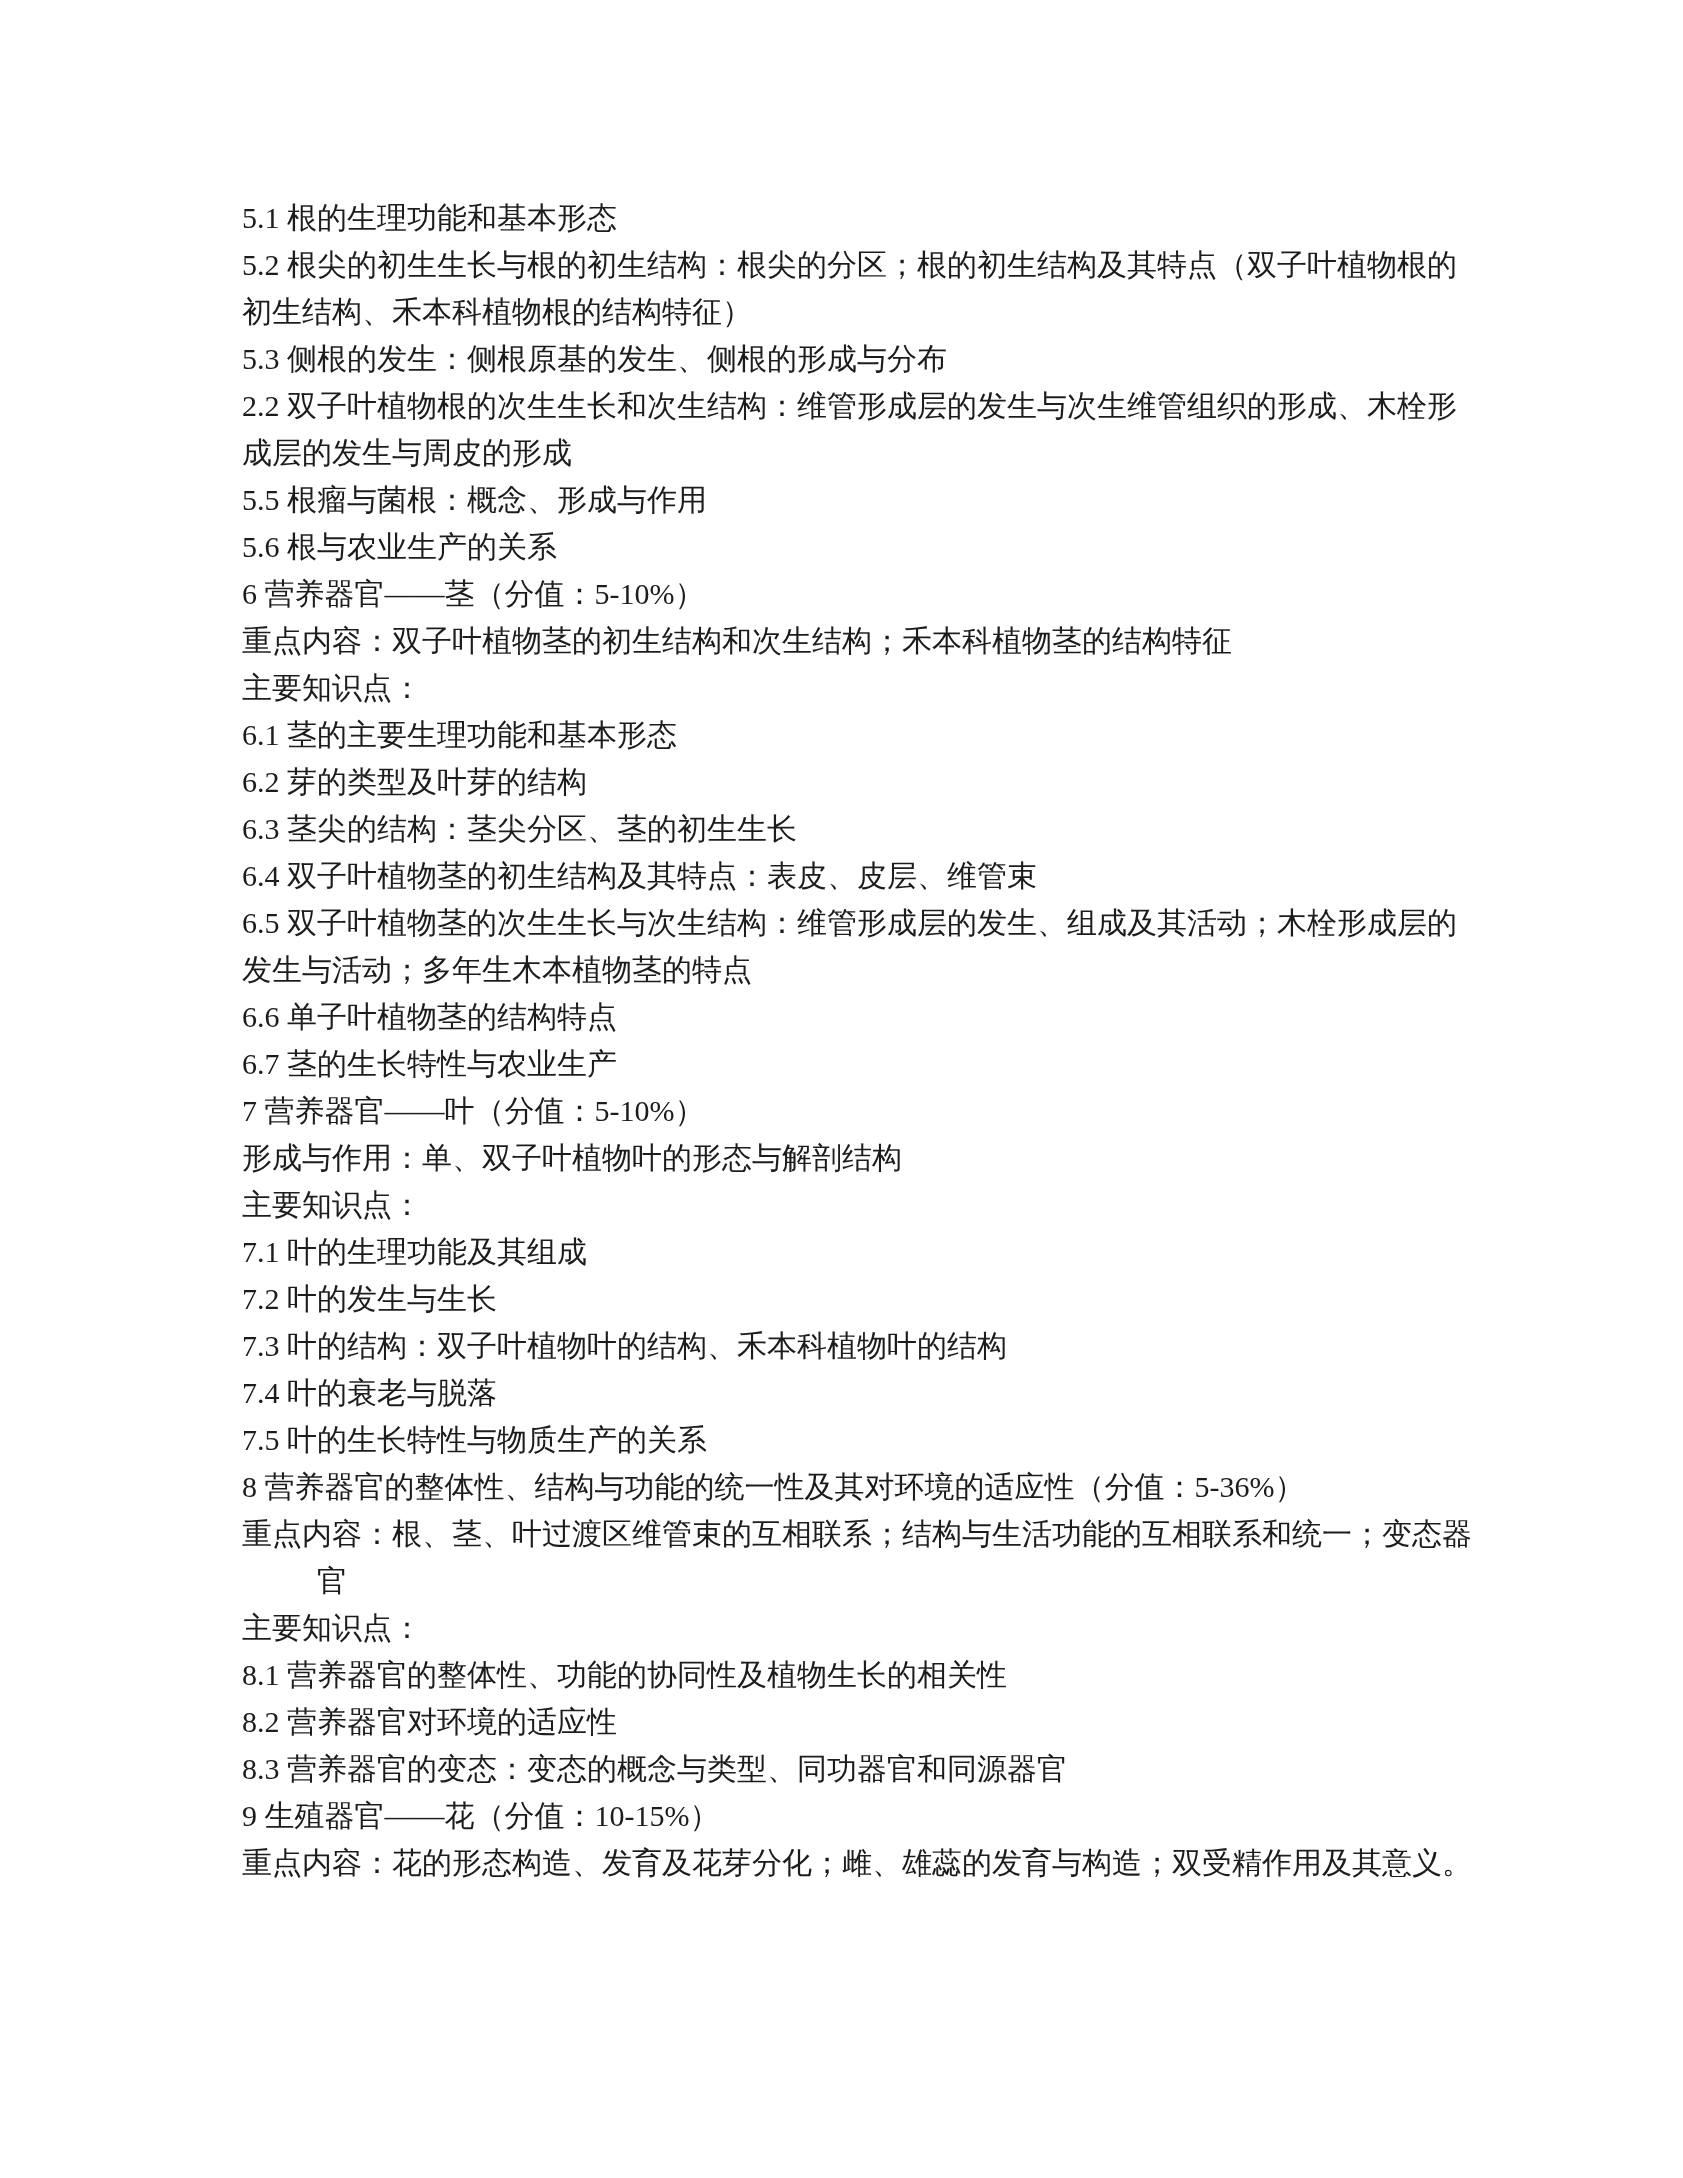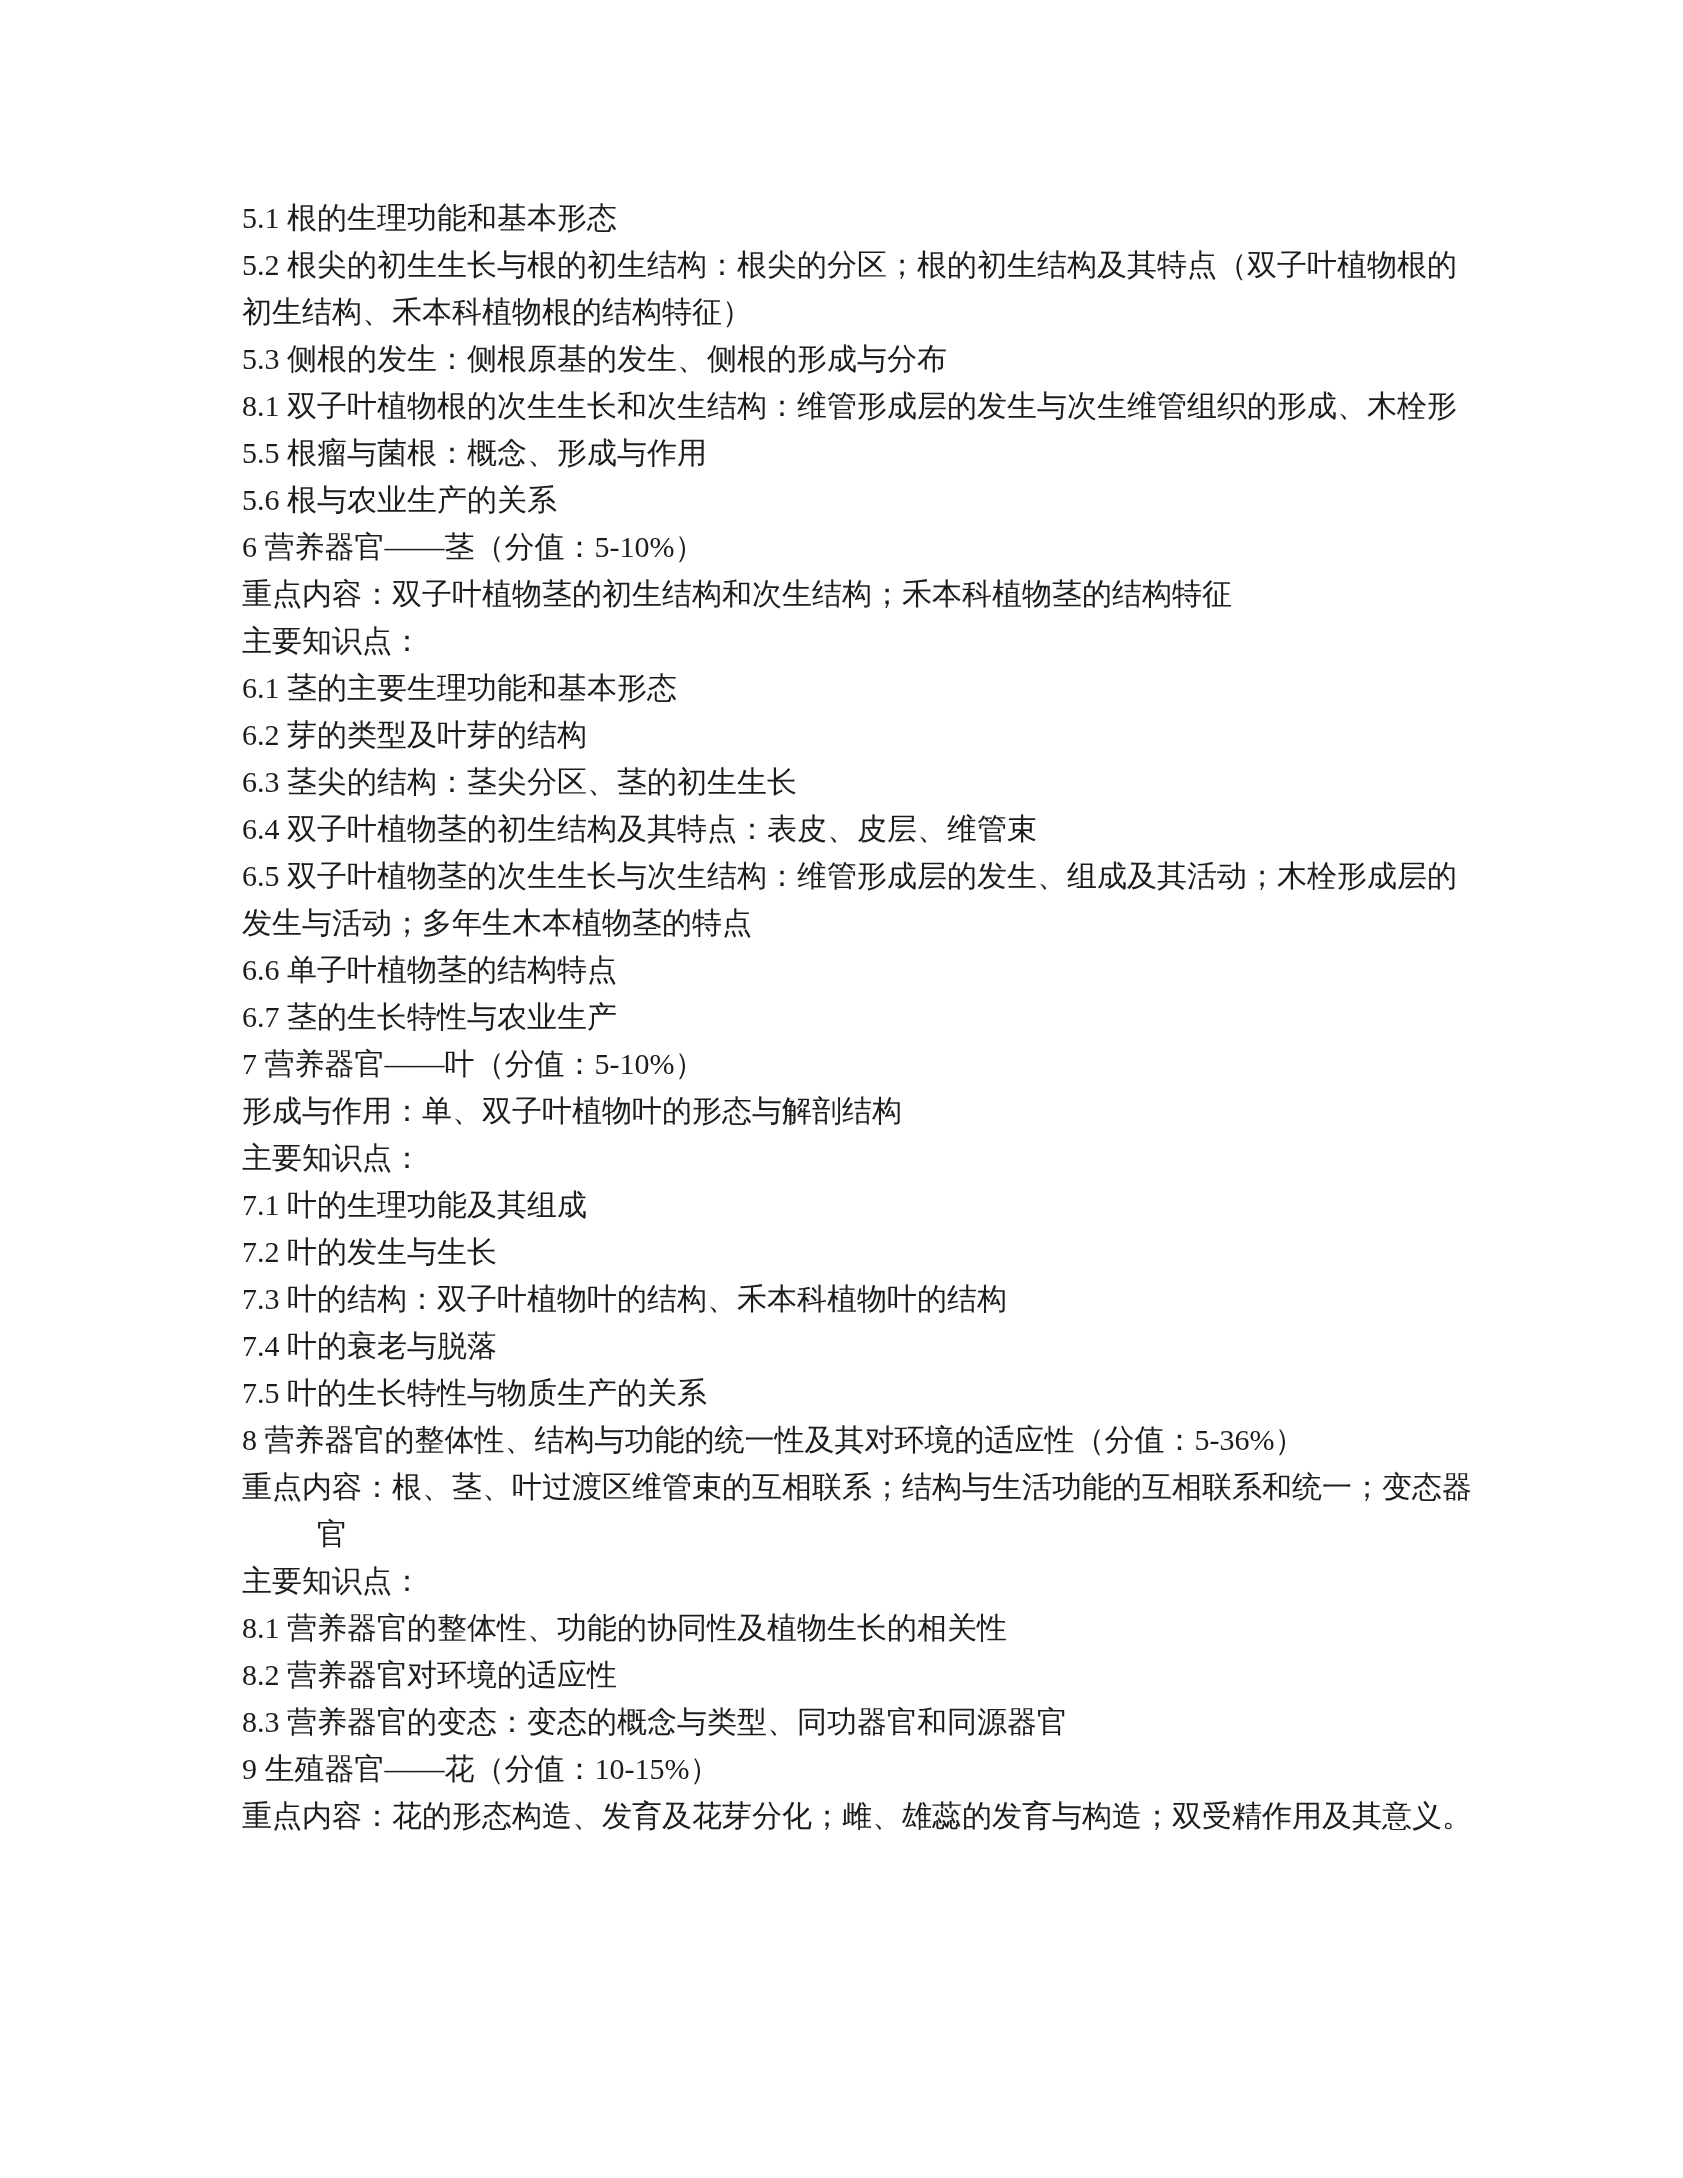--- a/index.html
+++ b/index.html
@@ -45,21 +45,22 @@
 </style>
 </head>
 <body style="background: rgb(255, 255, 255);">
 
 <div class="page">
   <div class="doc-body" style="color: rgb(28, 28, 28);">
       <div class="line item">5.1 根的生理功能和基本形态</div>
       <div class="line item">5.2 根尖的初生生长与根的初生结构：根尖的分区；根的初生结构及其特点（双子叶植物根的</div>
       <div class="line continuation">初生结构、禾本科植物根的结构特征）</div>
       <div class="line item">5.3 侧根的发生：侧根原基的发生、侧根的形成与分布</div>
-      <div class="line item">8.1 双子叶植物根的次生生长和次生结构：维管形成层的发生与次生维管组织的形成、木栓形</div>
+      <div class="line item">2.2 双子叶植物根的次生生长和次生结构：维管形成层的发生与次生维管组织的形成、木栓形</div>
+      <div class="line continuation">成层的发生与周皮的形成</div>
       <div class="line item">5.5 根瘤与菌根：概念、形成与作用</div>
       <div class="line item">5.6 根与农业生产的关系</div>
       <div class="line section">6 营养器官——茎（分值：5-10%）</div>
       <div class="line item">重点内容：双子叶植物茎的初生结构和次生结构；禾本科植物茎的结构特征</div>
       <div class="line item">主要知识点：</div>
       <div class="line item">6.1 茎的主要生理功能和基本形态</div>
       <div class="line item">6.2 芽的类型及叶芽的结构</div>
       <div class="line item">6.3 茎尖的结构：茎尖分区、茎的初生生长</div>
       <div class="line item">6.4 双子叶植物茎的初生结构及其特点：表皮、皮层、维管束</div>
       <div class="line item">6.5 双子叶植物茎的次生生长与次生结构：维管形成层的发生、组成及其活动；木栓形成层的</div>

